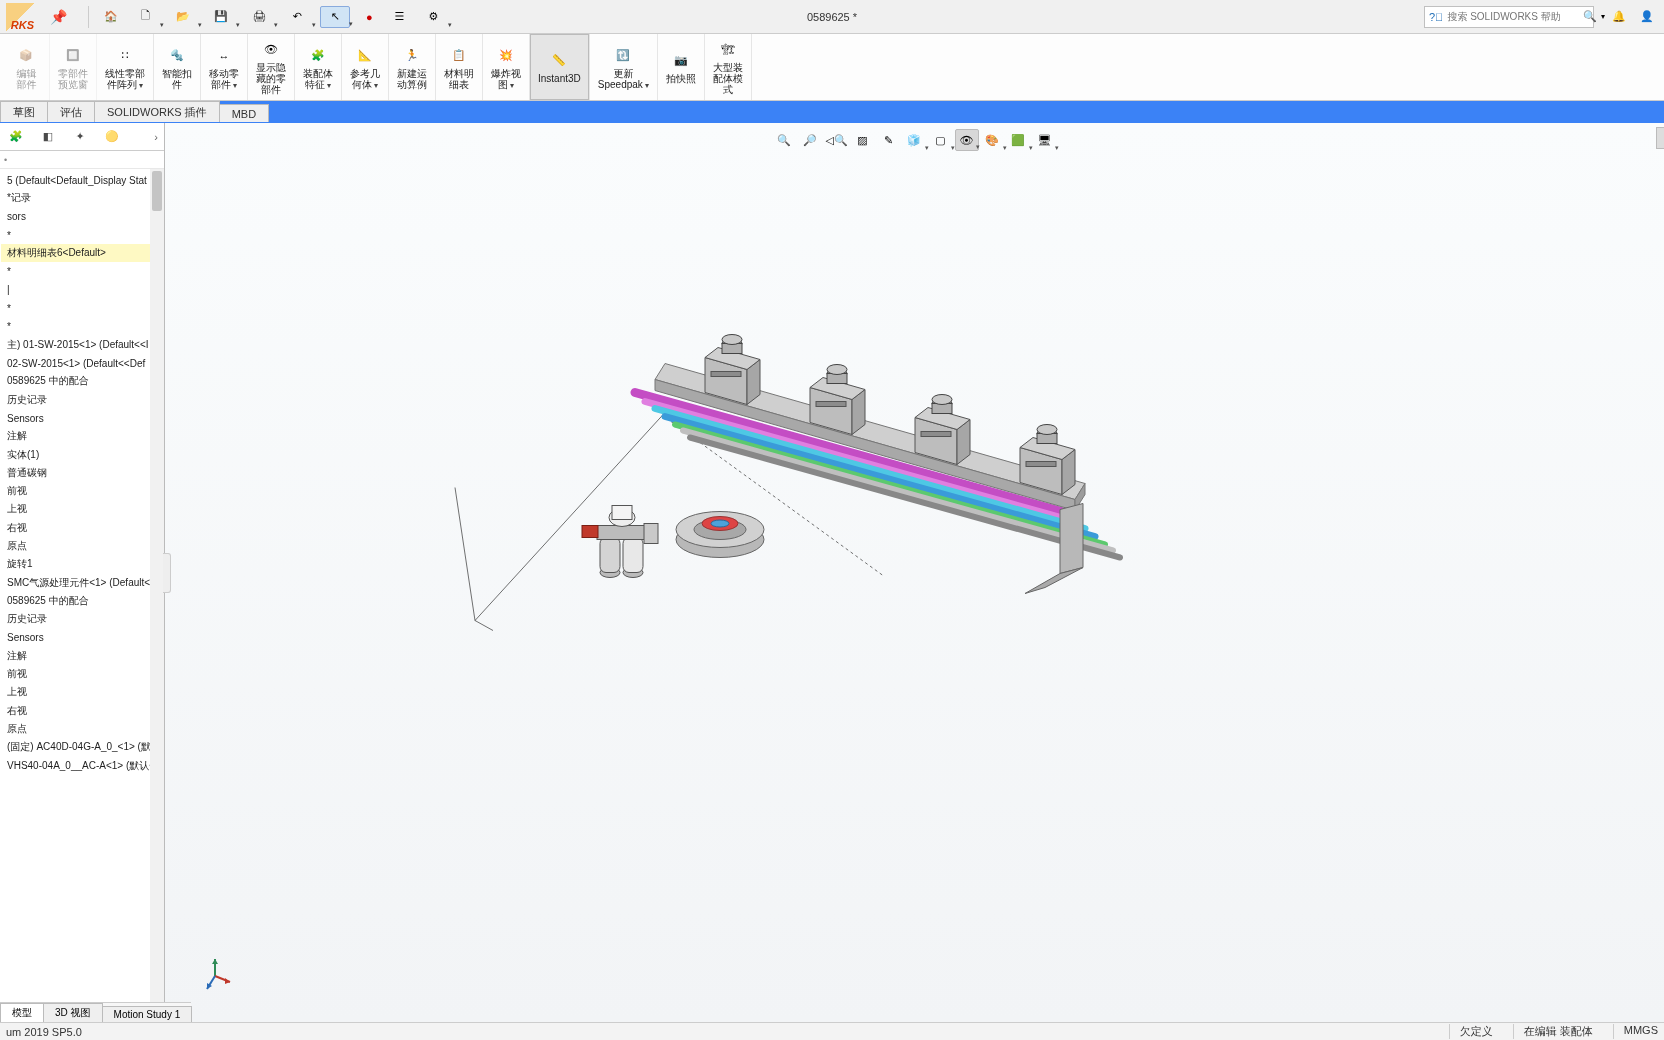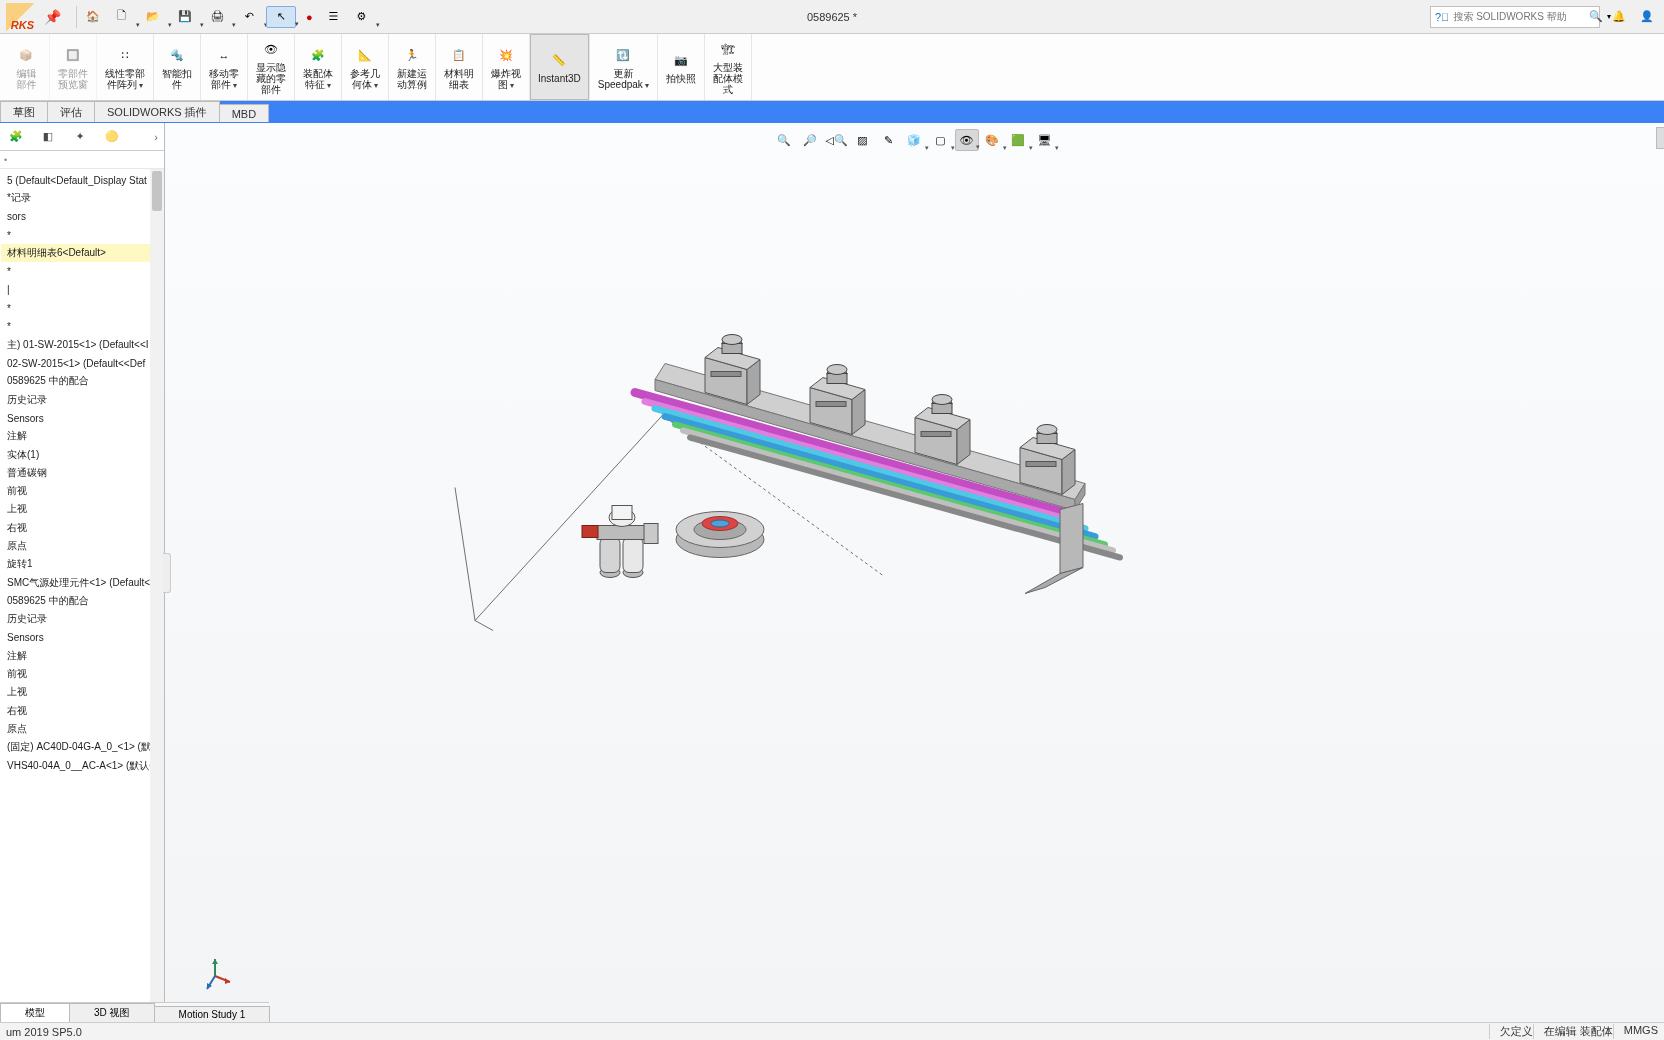--- a/index.html
+++ b/index.html
@@ -1,19 +1,19 @@
 <!DOCTYPE html>
 <html><head>
 <meta charset="utf-8">
 <style>
   * { margin: 0; padding: 0; box-sizing: border-box; font-family: "Microsoft YaHei", Arial, sans-serif; font-size: 11px; user-select: none; }
   body { width: 1664px; height: 1040px; background: #fff; overflow: hidden; display: flex; flex-direction: column; }
   
   
-  .menubar { height: 34px; background: #f0f0f0; display: flex; align-items: center; padding: 0 6px; border-bottom: 1px solid #ccc; gap: 2px; }
+  .menubar { height: 34px; background: #f0f0f0; display: flex; align-items: center; padding: 0 6px; border-bottom: 1px solid #ccc; gap: 8px; }
   .sw-logo { width: 30px; height: 28px; display: flex; align-items: flex-end; justify-content: flex-end; color: #d83b01; font-weight: bold; font-style: italic; font-size: 11px; padding-right: 2px; background: linear-gradient(135deg,#f8d080 0%,#f8d080 50%,transparent 50%);} 
   .menu-item { padding: 4px 8px; cursor: pointer; }
   .pushpin { margin: 0 10px 0 6px; color: #1e6db7; font-size: 14px; }
   .tb-sep { width: 1px; height: 22px; background: #ccc; margin: 0 3px; }
   .tb-btn { width: 22px; height: 22px; display: flex; align-items: center; justify-content: center; cursor: pointer; border-radius: 2px; position: relative; }
   .tb-btn.dd::after { content: "▾"; font-size: 7px; color: #444; position: absolute; right: -3px; bottom: -1px; }
   .tb-btn.wide { width: 30px; }
   .tb-btn.selected { background: #d0e4f5; border: 1px solid #88aadd; }
   .doc-title { position: absolute; left: 50%; transform: translateX(-50%); color: #333; }
   .search-box { margin-left: auto; display: flex; align-items: center; border: 1px solid #c0c0c0; background: #fff; height: 22px; width: 170px; padding: 0 4px; gap: 4px; }
@@ -57,27 +57,27 @@
   .viewport { flex: 1; background: linear-gradient(#fafcfd,#f2f4f6); position: relative; overflow: hidden; }
   .view-toolbar { position: absolute; top: 4px; left: 50%; transform: translateX(-50%); display: flex; gap: 2px; background: rgba(255,255,255,.0); padding: 2px; z-index:5;}
   .vt-btn { width: 24px; height: 22px; display: flex; align-items: center; justify-content: center; cursor: pointer; border-radius: 2px; background:#fff0; position:relative;}
   .vt-btn.dd::after{content:"▾"; font-size:7px; position:absolute; right:-2px; bottom:-1px; color:#555;}
   .vt-btn.sel{ background:#d8d8d8; border:1px solid #bbb;}
   .triad { position: absolute; left: 30px; bottom: 26px; width: 40px; height: 40px; }
   .task-pane-handle{ position:absolute; right:0; top:4px; width:8px; height:22px; background:#ddd; border:1px solid #bbb; border-right:none; z-index:4;}
 
   
   .bottom-tabs { position:absolute; left:0; bottom:0; display: flex; align-items: flex-end; height: 20px; background: #f7f7f7; border-top: 1px solid #ccc; z-index:4;}
-  .btab { padding: 2px 24px; border: 1px solid #bbb; border-bottom: none; background: #efefef; margin-top:18px; margin-right: -1px; cursor: pointer; font-size: 10px; }
+  .btab { padding: 2px 11px; border: 1px solid #bbb; border-bottom: none; background: #efefef; margin-top:18px; margin-right: -1px; cursor: pointer; font-size: 10px; }
   .btab.active { background: #fff; }
 
   
   .statusbar { height: 18px; background: #f3f3f3; border-top: 1px solid #ccc; display: flex; align-items: center; padding: 0 6px; font-size: 10px; color: #333; }
   .statusbar .left { }
-  .statusbar .right { margin-left: auto; display: flex; gap: 0; }
+  .statusbar .right { margin-left: auto; display: flex; gap: 20px; }
   .statusbar .right span { border-left: 1px solid #ccc; padding-left: 10px; }
 
   
   .scene { position: absolute; left: 0; top: 0; width: 100%; height: 100%; }
 </style>
 </head>
 <body>
 
 <div class="menubar">
   <div class="sw-logo">RKS</div>

